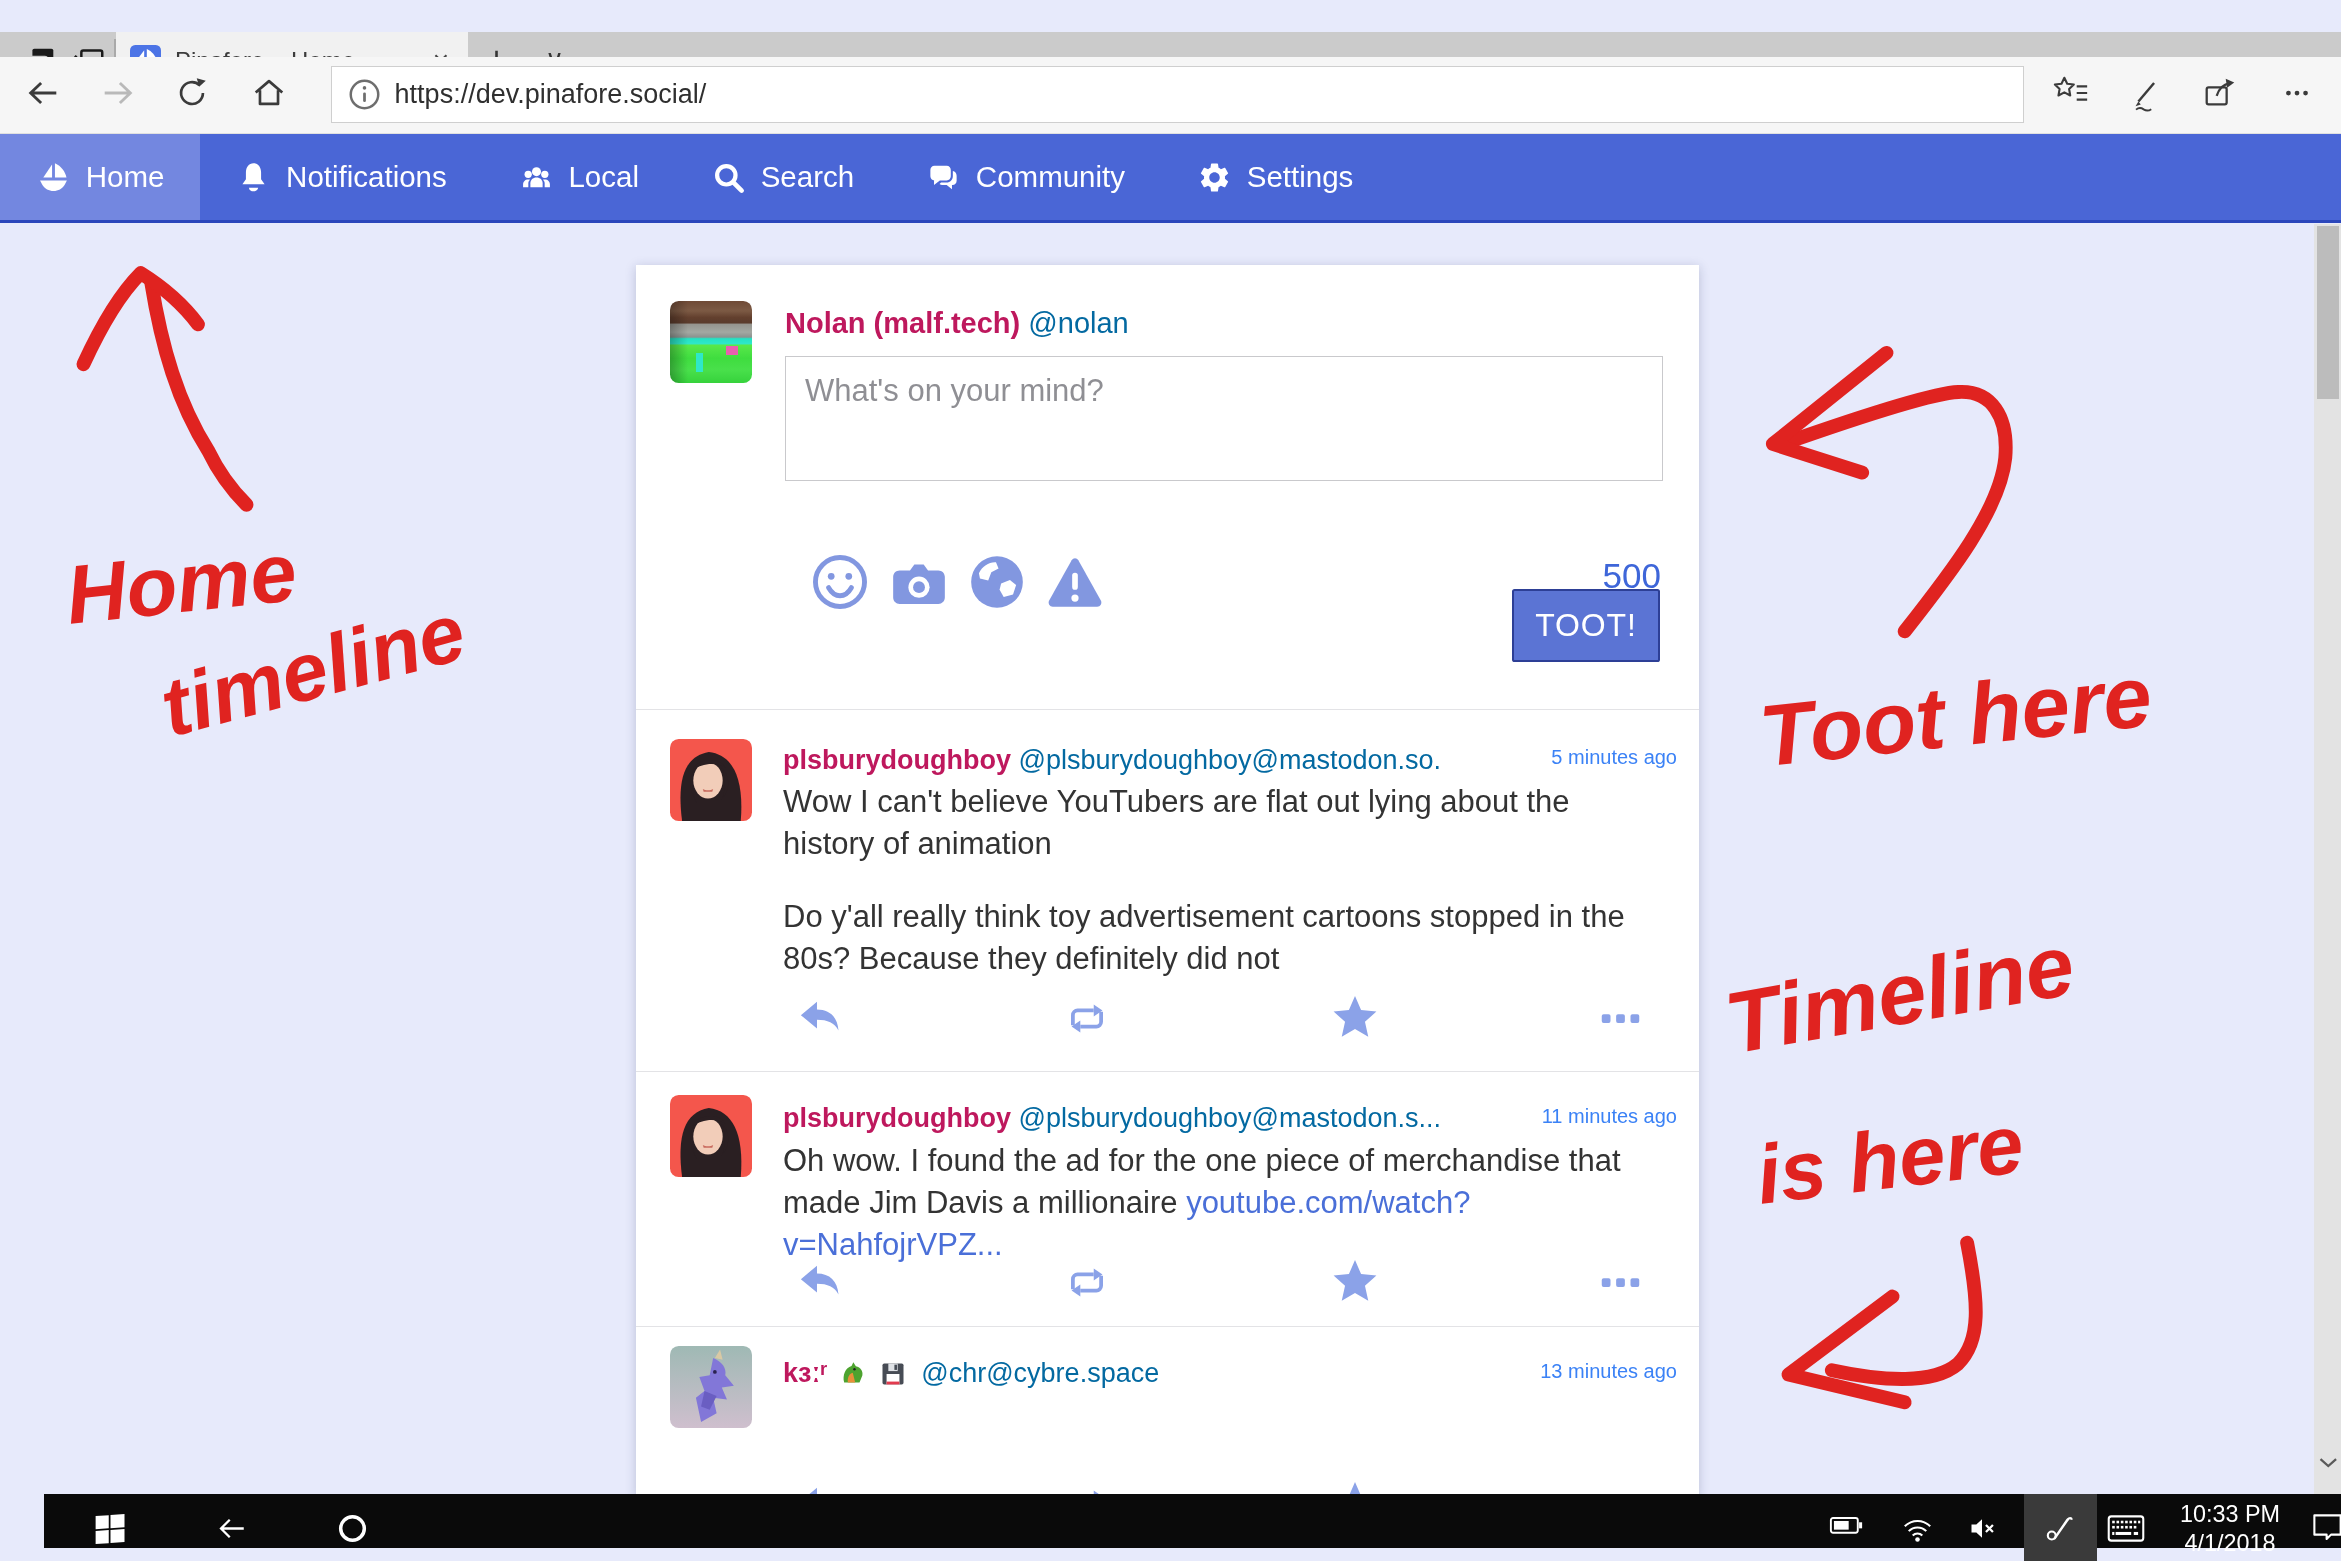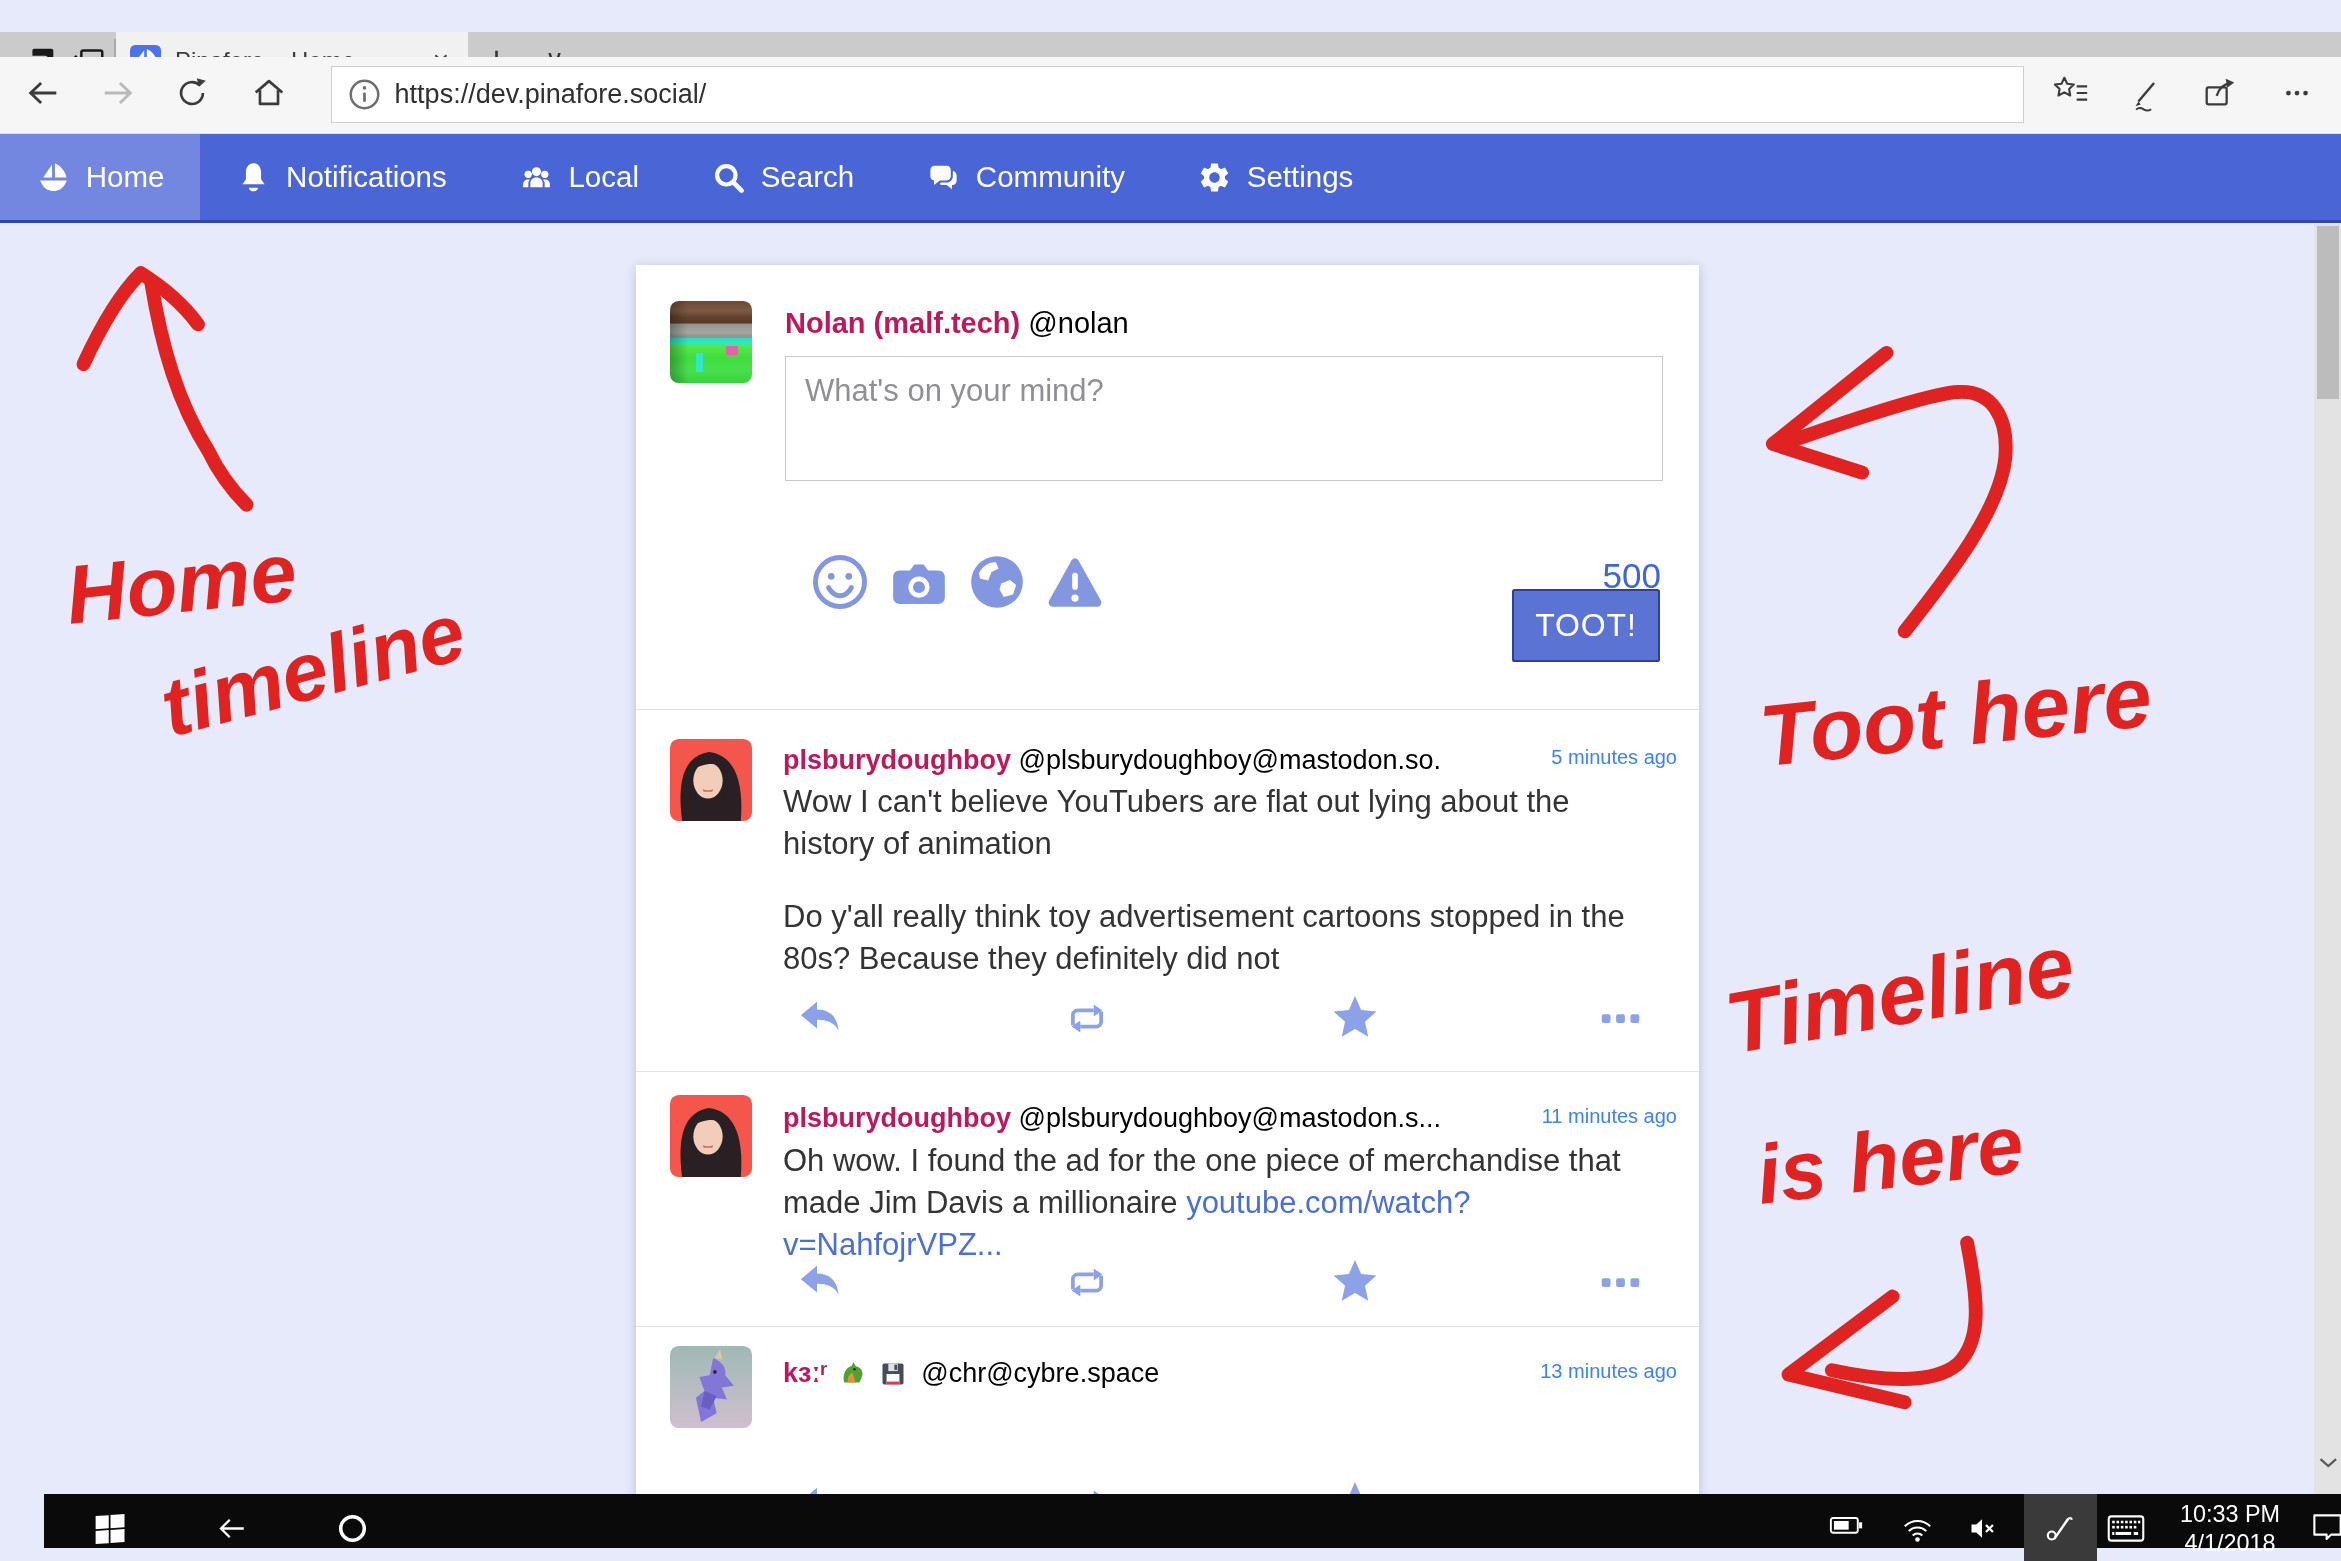--- a/index.html
+++ b/index.html
@@ -24,21 +24,21 @@
   
   .navbar{position:absolute;left:0;top:134px;width:2342px;height:89px;background:var(--nav-bg,#4a66d6);border-bottom:3.5px solid var(--nav-border,#2b46bb);box-sizing:border-box;display:flex;}
   .nav-item{display:flex;align-items:center;gap:14.7px;padding:0 36px;color:#fff;}
   .nav-item.active{background:var(--nav-active-bg,#7387e0);}
   .nav-label{font-size:29.5px;}
   
   .content{position:absolute;left:0;top:224px;width:2342px;height:1270px;background:var(--page-bg,#e7eafb);}
   .card{position:absolute;left:636px;top:41px;width:1063px;height:1232px;background:#fff;box-shadow:0 1.7px 10.4px rgba(30,40,90,.22);overflow:hidden;}
   .avatar{position:absolute;left:34px;width:82px;height:82px;border-radius:8.7px;overflow:hidden;}
   .disp-name{font-weight:bold;color:#be185d;}
-  .handle{color:#000000;}
+  .handle{color:#0369a1;}
   .timestamp{position:absolute;right:22px;color:#3b82f6;font-size:20px;white-space:nowrap;}
   .compose{position:absolute;left:0;top:0;width:1063px;height:445px;border-bottom:1.7px solid #e3e3e6;box-sizing:border-box;}
   .compose .avatar{top:36px;}
   .compose-name{position:absolute;left:149px;top:42px;font-size:29px;white-space:nowrap;}
   .compose textarea{position:absolute;left:149px;top:91px;width:878px;height:125px;border:1.7px solid #c9c9cc;box-sizing:border-box;resize:none;font-family:inherit;font-size:31px;color:#333;padding:15.6px 19px;outline:none;}
   .compose textarea::placeholder{color:#8f8f94;}
   .c-ico{position:absolute;top:286px;width:62px;height:62px;color:#8297e0;}
   .char-count{position:absolute;right:38px;top:291px;font-size:35px;color:#3e66d9;}
   .toot-btn{position:absolute;left:876px;top:324px;width:148px;height:73px;background:var(--toot-button-bg,#5b74d4);border:2.6px solid var(--toot-button-border,#2d3f96);border-radius:2.6px;color:#fff;font-size:32px;font-family:inherit;letter-spacing:0.9px;}
   .post{position:absolute;left:0;width:1063px;border-bottom:1.7px solid #e3e3e6;box-sizing:border-box;}

